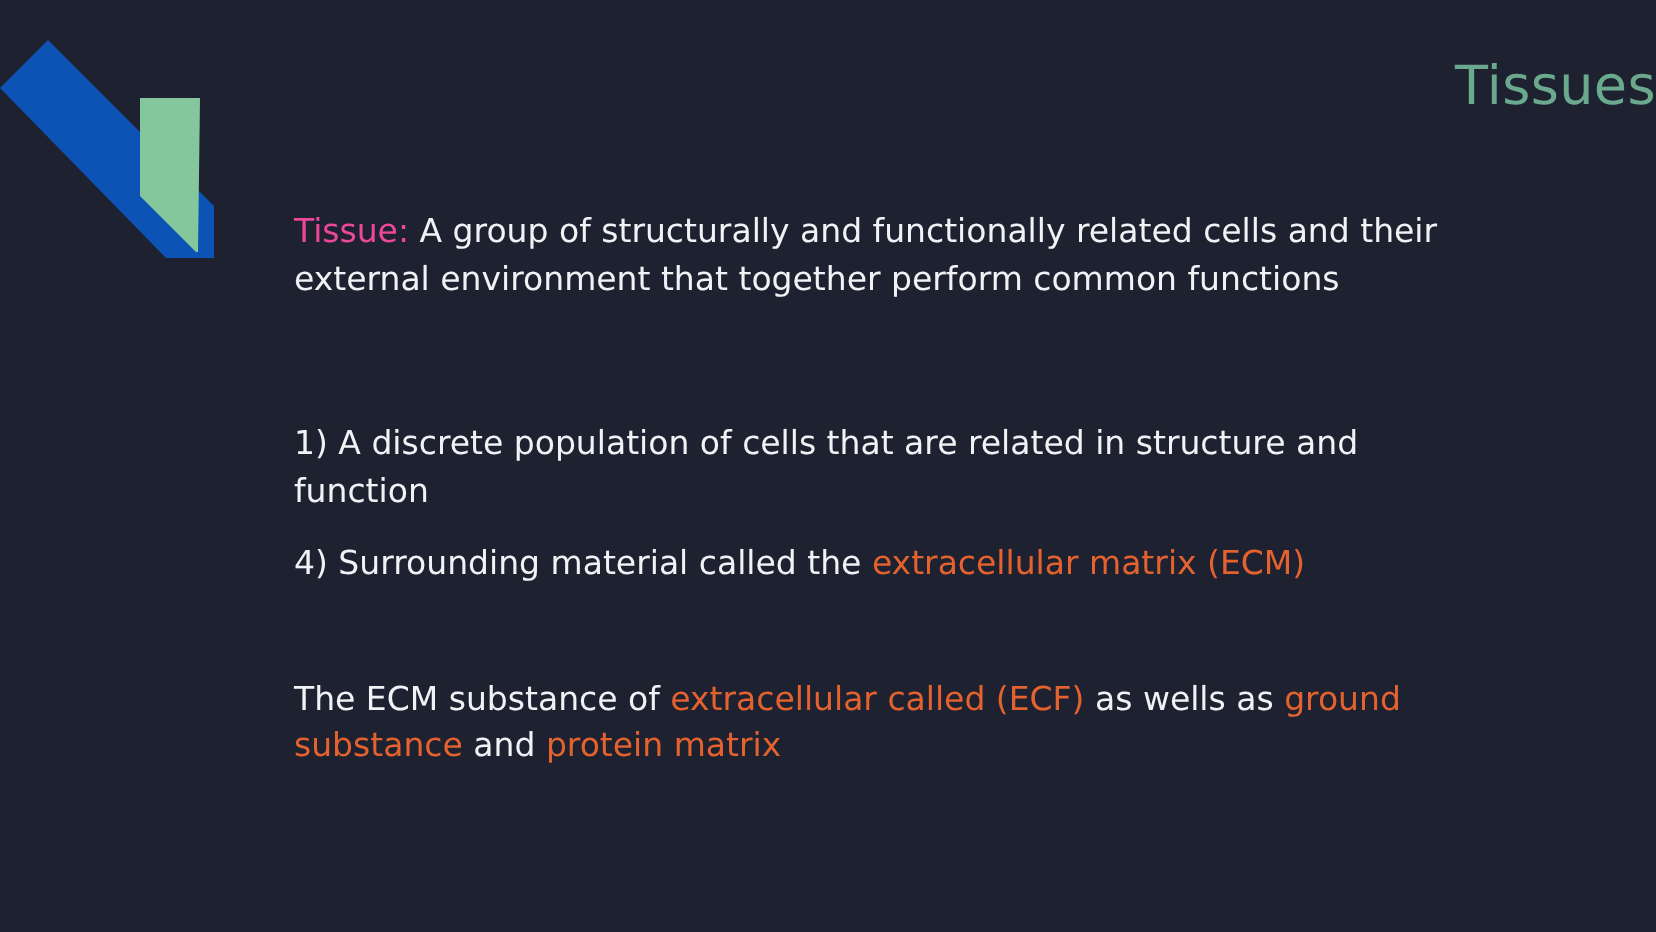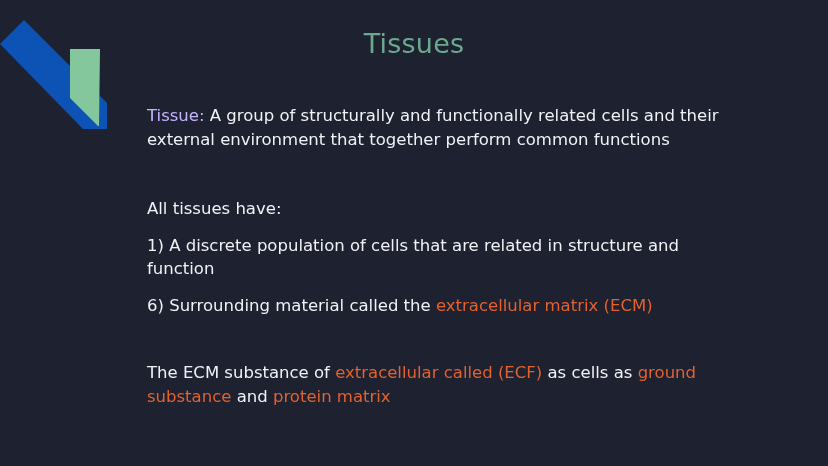--- a/index.html
+++ b/index.html
@@ -30,21 +30,21 @@
     height: 150px;
     pointer-events: none;
   }
 
   
   #slide-title {
     position: absolute;
     left: 0;
     right: 0;
     top: 27px;
-    text-align: center;
+    text-align: right;
     font-size: 27px;
     line-height: 34px;
     font-weight: normal;
     letter-spacing: 0.2px;
     color: #6aa98d;
     margin: 0;
   }
 
   
   #body-column {
@@ -58,49 +58,48 @@
     font-size: 16.5px;
     line-height: 23.5px;
     color: #f0f2f5;
     margin: 0;
   }
 
   .gap-lg { height: 46px; }
   .gap-md { height: 13px; }
   .gap-xl { height: 44px; }
 
-  .term-green { color: #c4b5fd; }
+  .term-green { color: #ec4899; }
   .term-orange { color: #e3622e; }
 </style>
 </head>
 <body>
 
 <div id="slide">
 
   <svg id="corner-ornament" viewBox="0 0 140 150">
     <polygon points="0,44 24,20 107,103 107,129 83,129" fill="#0d52b5"></polygon>
     <polygon points="70,49 100,49 99,126 98,126 70,98" fill="#84c79d"></polygon>
   </svg>
 
   <h1 id="slide-title">Tissues</h1>
 
   <div id="body-column">
 
     <p class="para"><span class="term-green">Tissue:</span><span> A group of structurally and functionally related cells and their external environment that together perform common functions</span></p>
 
     <div class="gap-lg"></div>
 
-    <p class="para">All tissues have:</p>
 
     <div class="gap-md"></div>
 
     <p class="para">1) A discrete population of cells that are related in structure and function</p>
 
     <div class="gap-md"></div>
 
-    <p class="para"><span>6) Surrounding material called the </span><span class="term-orange">extracellular matrix (ECM)</span></p>
+    <p class="para"><span>4) Surrounding material called the </span><span class="term-orange">extracellular matrix (ECM)</span></p>
 
     <div class="gap-xl"></div>
 
-    <p class="para"><span>The ECM substance of </span><span class="term-orange">extracellular called (ECF)</span><span> as cells as </span><span class="term-orange">ground substance</span><span> and </span><span class="term-orange">protein matrix</span></p>
+    <p class="para"><span>The ECM substance of </span><span class="term-orange">extracellular called (ECF)</span><span> as wells as </span><span class="term-orange">ground substance</span><span> and </span><span class="term-orange">protein matrix</span></p>
 
   </div>
 </div>
 
 </body></html>

